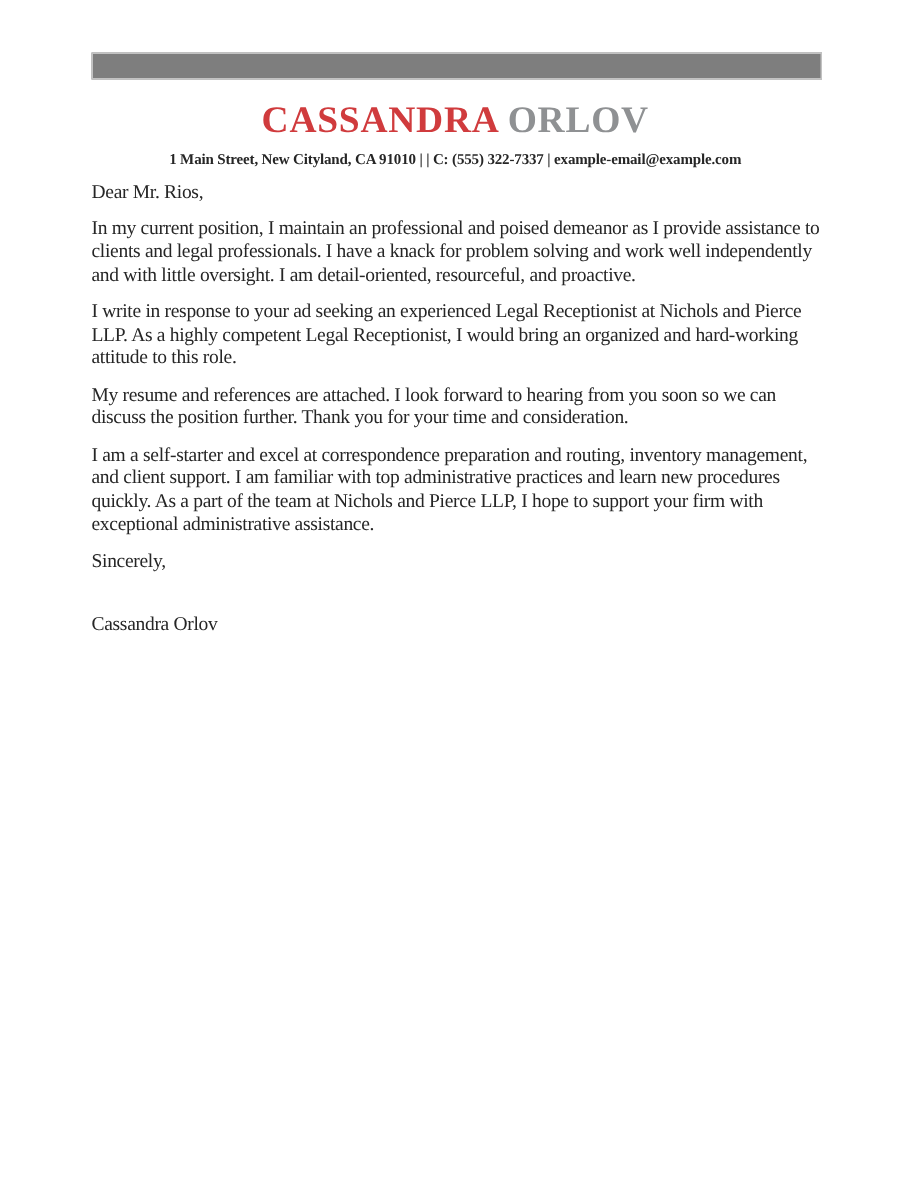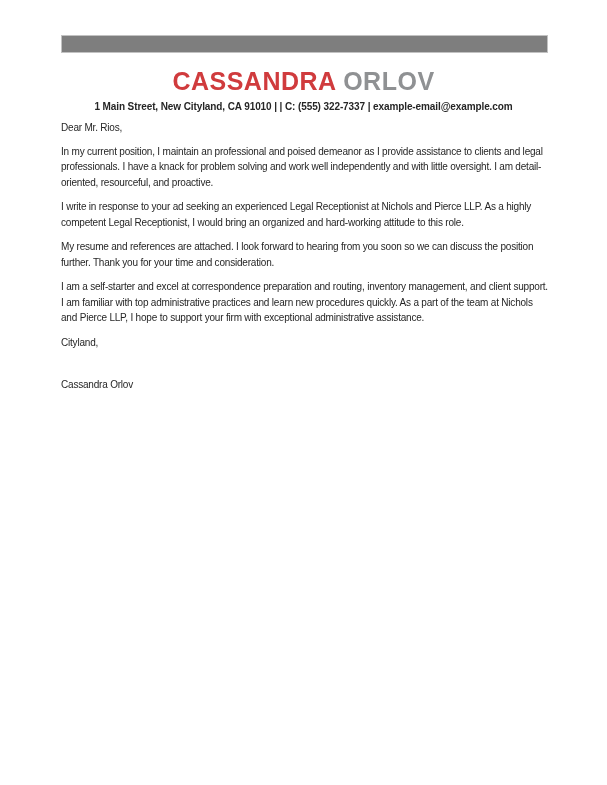--- a/index.html
+++ b/index.html
@@ -6,21 +6,21 @@
     margin: 0;
     padding: 0;
     background: #ffffff;
   }
   .page {
     position: relative;
     width: 607px;
     height: 646px;
     background: #ffffff;
     overflow: hidden;
-    font-family: Liberation Sans, sans-serif;
+    font-family: Liberation Serif, serif;
     color: var(--text-color, #262626);
   }
   .top-bar {
     position: absolute;
     left: 61px;
     top: 35px;
     width: 487px;
     height: 18px;
     box-sizing: border-box;
     background: var(--bar-gray, #7e7e7e);
@@ -51,21 +51,21 @@
     line-height: 13px;
     letter-spacing: -0.1px;
     white-space: nowrap;
     color: var(--text-color, #262626);
   }
   .letter-body {
     position: absolute;
     left: 61px;
     top: 120px;
     width: 487px;
-    font-size: 10px;
+    font-size: 13px;
     line-height: 15.5px;
     letter-spacing: -0.2px;
   }
   .letter-body p {
     margin: 0 0 9px 0;
   }
   .letter-body p.salutation { margin-bottom: 8px; }
   .letter-body p.closing    { margin-bottom: 0; }
   .letter-body p.signature  { margin-top: 27px; margin-bottom: 0; }
 </style>
@@ -87,18 +87,18 @@
     <p class="salutation">Dear Mr. Rios,</p>
 
     <p>In my current position, I maintain an professional and poised demeanor as I provide assistance to clients and legal professionals. I have a knack for problem solving and work well independently and with little oversight. I am detail-oriented, resourceful, and proactive.</p>
 
     <p>I write in response to your ad seeking an experienced Legal Receptionist at Nichols and Pierce LLP. As a highly competent Legal Receptionist, I would bring an organized and hard-working attitude to this role.</p>
 
     <p>My resume and references are attached. I look forward to hearing from you soon so we can discuss the position further. Thank you for your time and consideration.</p>
 
     <p>I am a self-starter and excel at correspondence preparation and routing, inventory management, and client support. I am familiar with top administrative practices and learn new procedures quickly. As a part of the team at Nichols and Pierce LLP, I hope to support your firm with exceptional administrative assistance.</p>
 
-    <p class="closing">Cityland,</p>
+    <p class="closing">Sincerely,</p>
 
     <p class="signature">Cassandra Orlov</p>
   </div>
 
 </div>
 
 </body></html>

